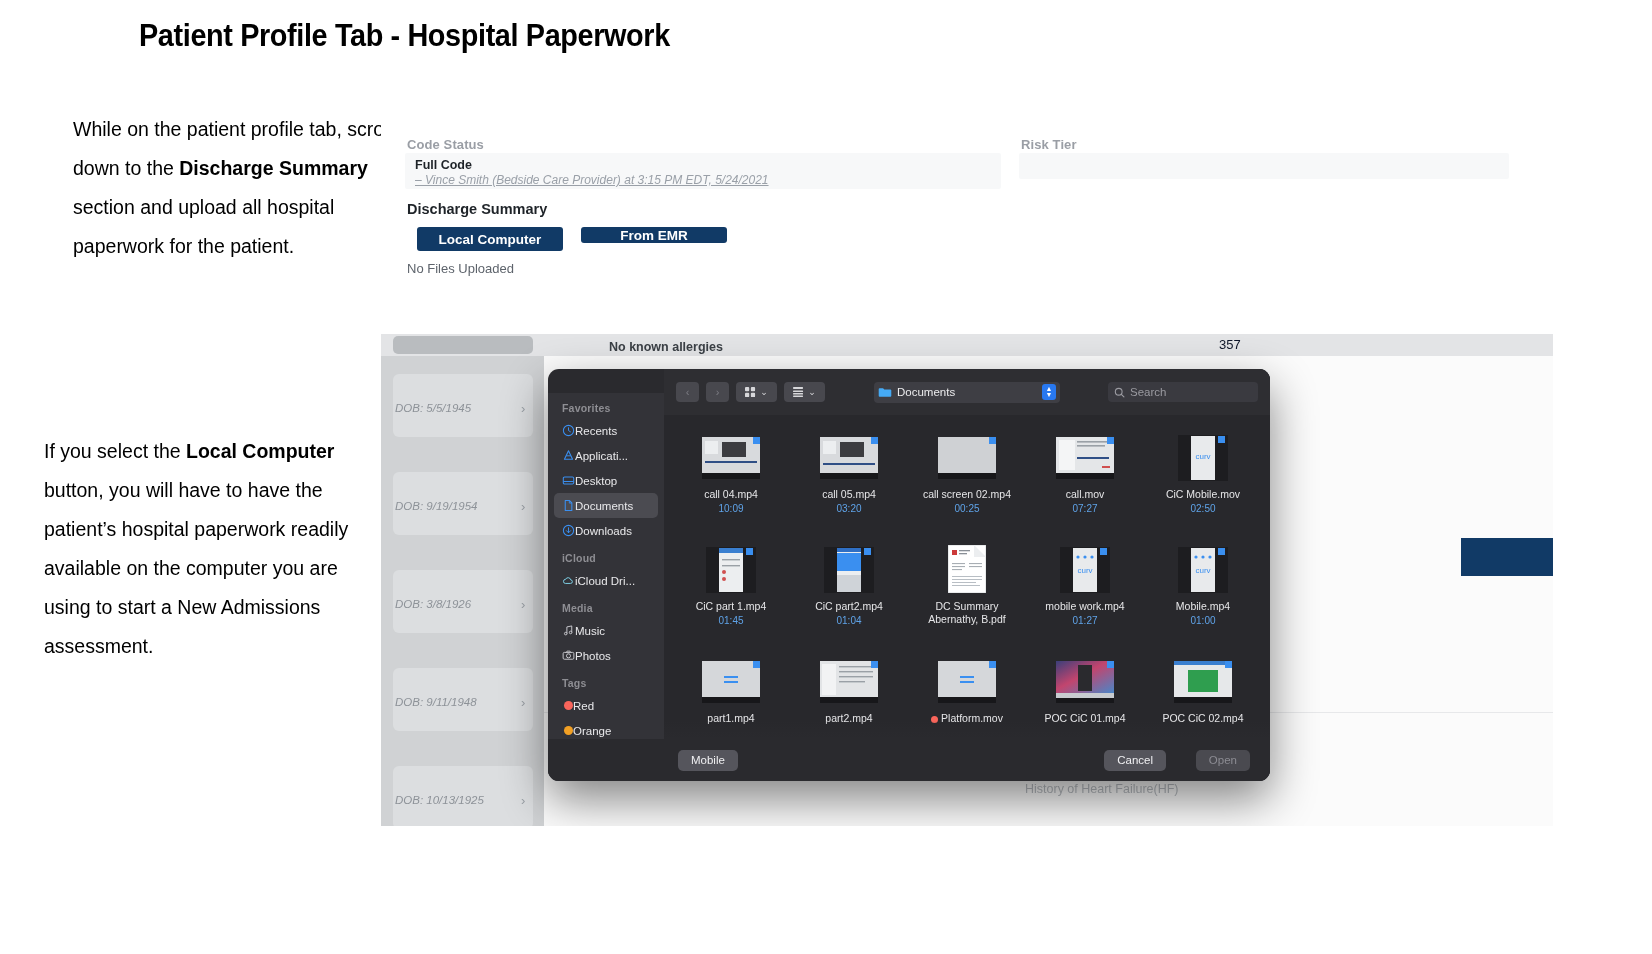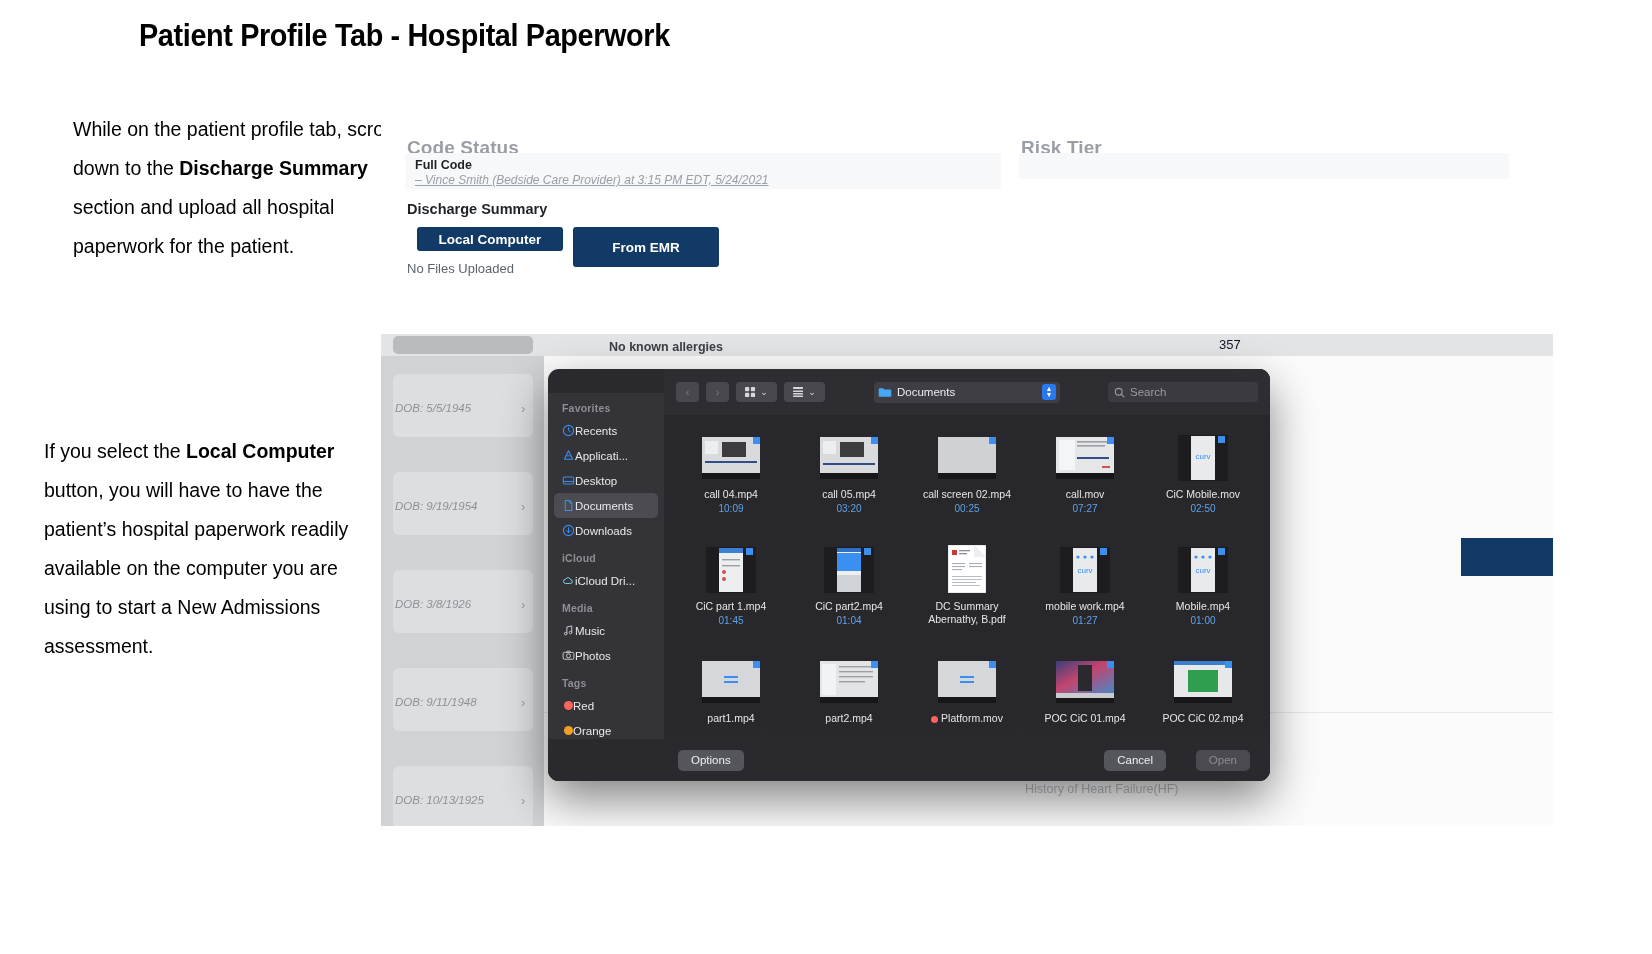--- a/index.html
+++ b/index.html
@@ -24,21 +24,21 @@
   .para { position: absolute; left: 44px; width: 320px; color:#000; font-size:19.5px; }
   .para p { line-height: 39px; }
   .para-1 { top: 110px; margin-left: 29px; }
   .para-2 { top: 432px; width: 325px; }
   .para b { font-weight: bold; }
 
   
   .app-form { position: absolute; left: 381px; top: 120px; width: 1172px; height: 215px; background:#fff; }
 
   .field-label {
-    position:absolute; font-size:19px; font-weight:bold; color:#9a9ea5;
+    position:absolute; font-size:13px; font-weight:bold; color:#9a9ea5;
     letter-spacing: 0.1px;
   }
   .readonly-box {
     position:absolute; background:#f7f8f9; border-radius:2px;
   }
   .rb-title { position:absolute; font-size:12.5px; font-weight:bold; color:#1e2328; }
   .rb-sub   { position:absolute; font-size:12px; font-style:italic; color:#9aa0a8; white-space:nowrap;}
 
   .section-head { position:absolute; font-size:14.5px; font-weight:bold; color:#1e2328; }
   .btn-navy {
@@ -185,21 +185,21 @@
       <div class="rb-title" style="left:10px; top:5px;">Full Code</div>
       <div class="rb-sub" style="left:10px; top:20px;text-decoration:underline;">– Vince Smith (Bedside Care Provider) at 3:15 PM EDT, 5/24/2021</div>
     </div>
 
     <div class="field-label" style="left:640px; top:17px;">Risk Tier</div>
     <div class="readonly-box" style="left:638px; top:33px; width:490px; height:26px;"></div>
 
     <div class="section-head" style="left:26px; top:81px;">Discharge Summary</div>
 
     <button class="btn-navy" style="left:36px; top:107px; width:146px; height:24px;">Local Computer</button>
-    <button class="btn-navy" style="left:192px; top:107px; width:146px; height:40px;text-align:center;">From EMR</button>
+    <button class="btn-navy" style="left:200px; top:107px; width:146px; height:16px;text-align:center;">From EMR</button>
 
     <div class="note-text" style="left:26px; top:141px;">No Files Uploaded</div>
   </div>
 
   <div class="app-shot">
 
     <div class="shot-mid"></div>
     <div class="shot-left-panel"></div>
     <div class="shot-topstrip"></div>
 
@@ -608,19 +608,19 @@
               </svg>
             </div>
             <div class="file-name">POC CiC 02.mp4</div>
           </div>
         </div>
 
         <div class="fade-bottom" style="left:0;"></div>
       </div>
 
       <div class="dlg-bottom">
-        <button class="bottom-btn" id="options-button">Options</button>
+        <button class="bottom-btn" id="options-button">Mobile</button>
         <button class="bottom-btn" id="cancel-button">Cancel</button>
         <button class="bottom-btn dim" id="open-button">Open</button>
       </div>
     </div>
   </div>
 </div>
 
 </body></html>

